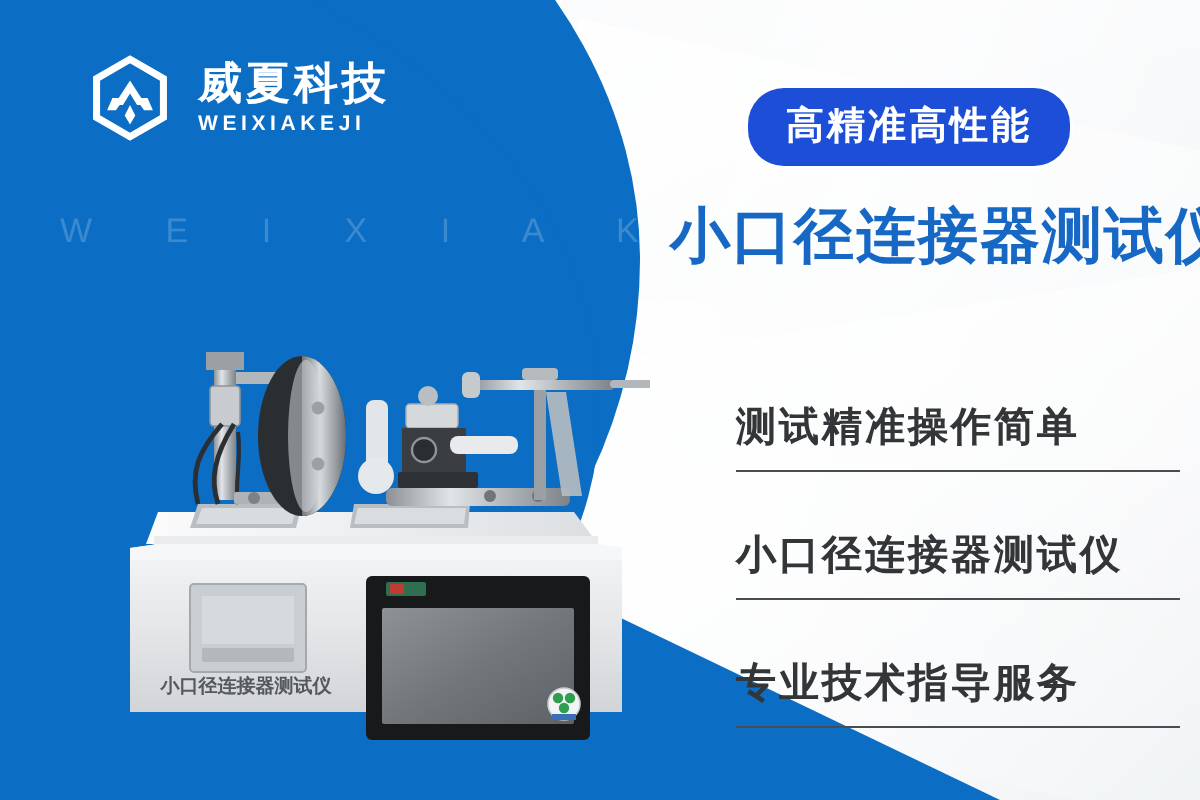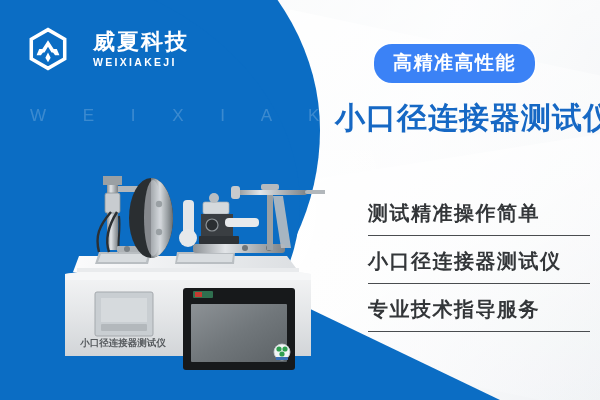--- a/index.html
+++ b/index.html
@@ -92,24 +92,24 @@
     right: 0; bottom: 0;
     width: 160px; height: 30px;
     background: #0B6DC4;
     clip-path: polygon(62% 100%, 100% 55%, 100% 100%);
     opacity: 0;
   }
 
   
   .logo {
     position: absolute;
-    left: 26px; top: 27px;
+    left: 43px; top: 27px;
     display: flex;
     align-items: center;
-    gap: 23px;
+    gap: 12px;
   }
   .logo-mark { width: 44px; height: 44px; display: block; }
   .logo-text { display: flex; flex-direction: column; line-height: 1; }
   .logo-cn {
     color: #ffffff;
     font-size: 22px;
     font-weight: bold;
     letter-spacing: 2px;
   }
   .logo-en {
@@ -128,21 +128,21 @@
     font-weight: normal;
     letter-spacing: 16px;
     color: rgba(255,255,255,.20);
     white-space: nowrap;
   }
 
   
   .badge {
     position: absolute;
     left: 374px; top: 44px;
-    background: #3b82f6;
+    background: #1d4ed8;
     color: #ffffff;
     font-size: 19px;
     font-weight: bold;
     letter-spacing: 1.5px;
     padding: 6px 19px 7px;
     border-radius: 18px;
     box-shadow: 0 0 0 2px rgba(255,255,255,.55);
   }
   .headline {
     position: absolute;
@@ -159,21 +159,21 @@
     left: 368px; top: 200px;
     width: 222px;
   }
   .feature-item {
     color: #333639;
     font-size: 20px;
     font-weight: bold;
     letter-spacing: 1.5px;
     padding-bottom: 8px;
     border-bottom: 1.5px solid #4a4d50;
-    margin-bottom: 12px;
+    margin-bottom: 28px;
     white-space: nowrap;
   }
   .feature-item:last-child { margin-bottom: 12px; }
 
   
   .machine { position: absolute; left: 55px; top: 160px; width: 270px; height: 215px; }
 </style>
 </head>
 <body>
 

